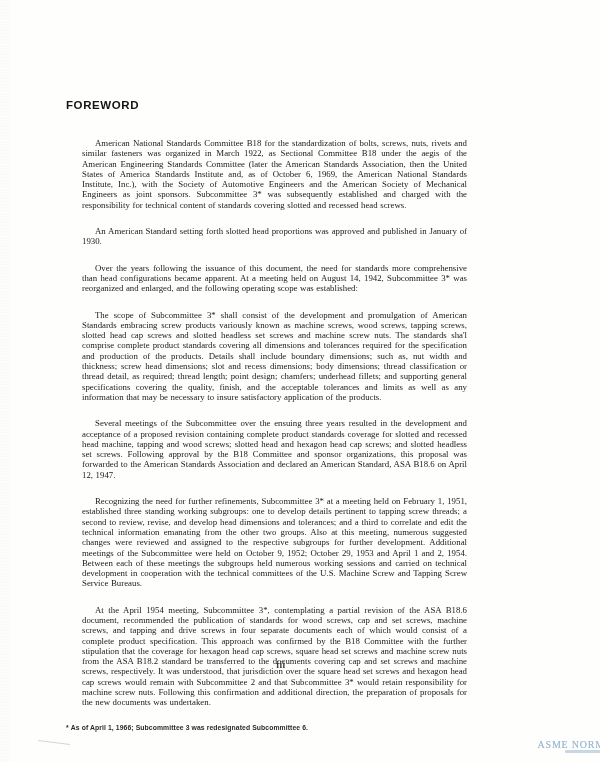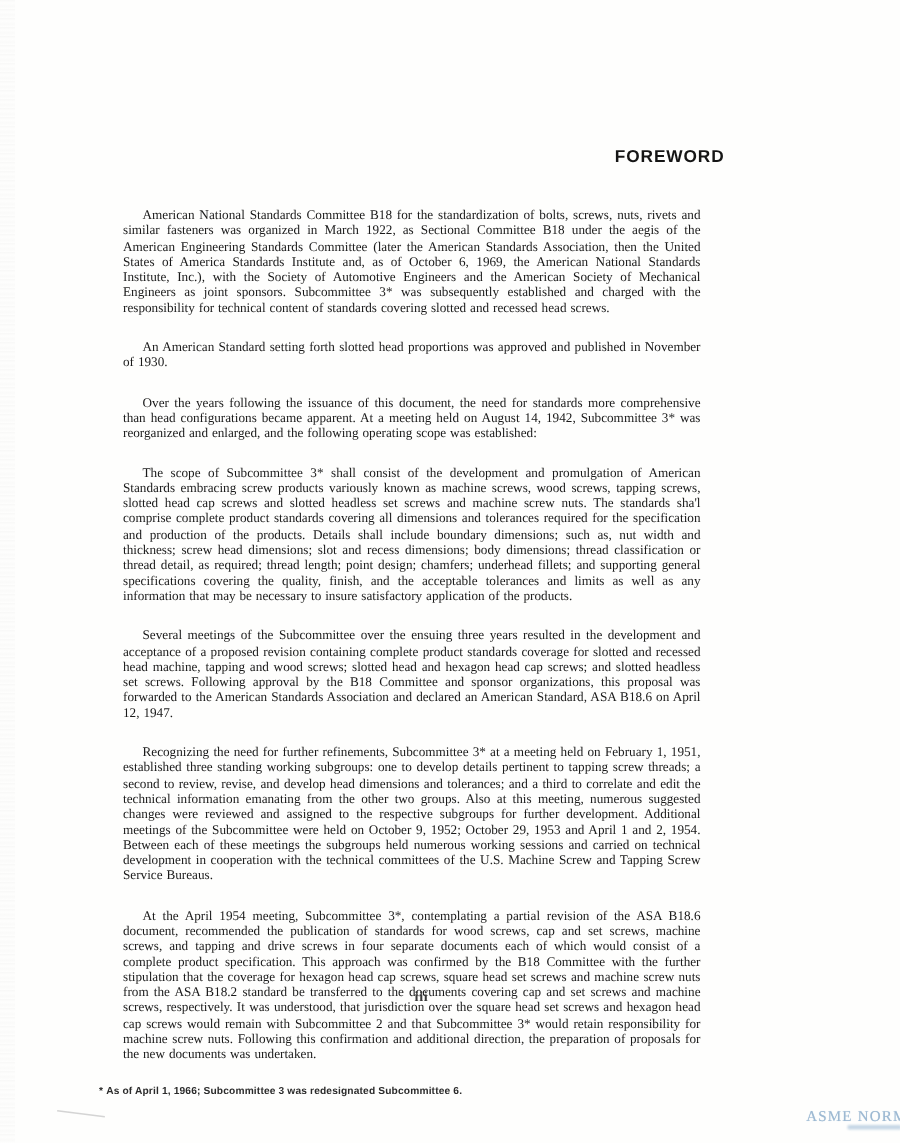--- a/index.html
+++ b/index.html
@@ -35,21 +35,21 @@
     left: 66px;
     top: 99px;
     width: 417px;
   }
   .heading {
     margin: 0 0 27px 0;
     font-family: "Liberation Sans", sans-serif;
     font-weight: bold;
     font-size: 11.5px;
     letter-spacing: 0.6px;
-    text-align: right;
+    text-align: left;
     color: #151515;
   }
   .body-text p {
     margin: 16px;
     font-size: 8.8px;
     line-height: 10.3px;
     text-align: justify;
     text-indent: 13px;
     word-spacing: 0.4px;
   }
@@ -115,21 +115,21 @@
 <body>
 
 <div class="page">
   <div class="scan-edge"></div>
 
   <div class="content">
     <h1 class="heading">FOREWORD</h1>
 
     <div class="body-text">
       <p>American National Standards Committee B18 for the standardization of bolts, screws, nuts, rivets and similar fasteners was organized in March 1922, as Sectional Committee B18 under the aegis of the American Engineering Standards Committee (later the American Standards Association, then the United States of America Standards Institute and, as of October 6, 1969, the American National Standards Institute, Inc.), with the Society of Automotive Engineers and the American Society of Mechanical Engineers as joint sponsors. Subcommittee 3* was subsequently established and charged with the responsibility for technical content of standards covering slotted and recessed head screws.</p>
-      <p>An American Standard setting forth slotted head proportions was approved and published in November of 1930.</p>
+      <p>An American Standard setting forth slotted head proportions was approved and published in January of 1930.</p>
       <p>Over the years following the issuance of this document, the need for standards more comprehensive than head configurations became apparent. At a meeting held on August 14, 1942, Subcommittee 3* was reorganized and enlarged, and the following operating scope was established:</p>
       <p>The scope of Subcommittee 3* shall consist of the development and promulgation of American Standards embracing screw products variously known as machine screws, wood screws, tapping screws, slotted head cap screws and slotted headless set screws and machine screw nuts. The standards sha'l comprise complete product standards covering all dimensions and tolerances required for the specification and production of the products. Details shall include boundary dimensions; such as, nut width and thickness; screw head dimensions; slot and recess dimensions; body dimensions; thread classification or thread detail, as required; thread length; point design; chamfers; underhead fillets; and supporting general specifications covering the quality, finish, and the acceptable tolerances and limits as well as any information that may be necessary to insure satisfactory application of the products.</p>
       <p>Several meetings of the Subcommittee over the ensuing three years resulted in the development and acceptance of a proposed revision containing complete product standards coverage for slotted and recessed head machine, tapping and wood screws; slotted head and hexagon head cap screws; and slotted headless set screws. Following approval by the B18 Committee and sponsor organizations, this proposal was forwarded to the American Standards Association and declared an American Standard, ASA B18.6 on April 12, 1947.</p>
       <p>Recognizing the need for further refinements, Subcommittee 3* at a meeting held on February 1, 1951, established three standing working subgroups: one to develop details pertinent to tapping screw threads; a second to review, revise, and develop head dimensions and tolerances; and a third to correlate and edit the technical information emanating from the other two groups. Also at this meeting, numerous suggested changes were reviewed and assigned to the respective subgroups for further development. Additional meetings of the Subcommittee were held on October 9, 1952; October 29, 1953 and April 1 and 2, 1954. Between each of these meetings the subgroups held numerous working sessions and carried on technical development in cooperation with the technical committees of the U.S. Machine Screw and Tapping Screw Service Bureaus.</p>
       <p>At the April 1954 meeting, Subcommittee 3*, contemplating a partial revision of the ASA B18.6 document, recommended the publication of standards for wood screws, cap and set screws, machine screws, and tapping and drive screws in four separate documents each of which would consist of a complete product specification. This approach was confirmed by the B18 Committee with the further stipulation that the coverage for hexagon head cap screws, square head set screws and machine screw nuts from the ASA B18.2 standard be transferred to the documents covering cap and set screws and machine screws, respectively. It was understood, that jurisdiction over the square head set screws and hexagon head cap screws would remain with Subcommittee 2 and that Subcommittee 3* would retain responsibility for machine screw nuts. Following this confirmation and additional direction, the preparation of proposals for the new documents was undertaken.</p>
     </div>
 
     <div class="footnote">
       <span class="fn-marker">*</span><span>As of April 1, 1966; Subcommittee 3 was redesignated Subcommittee 6.</span>
     </div>

